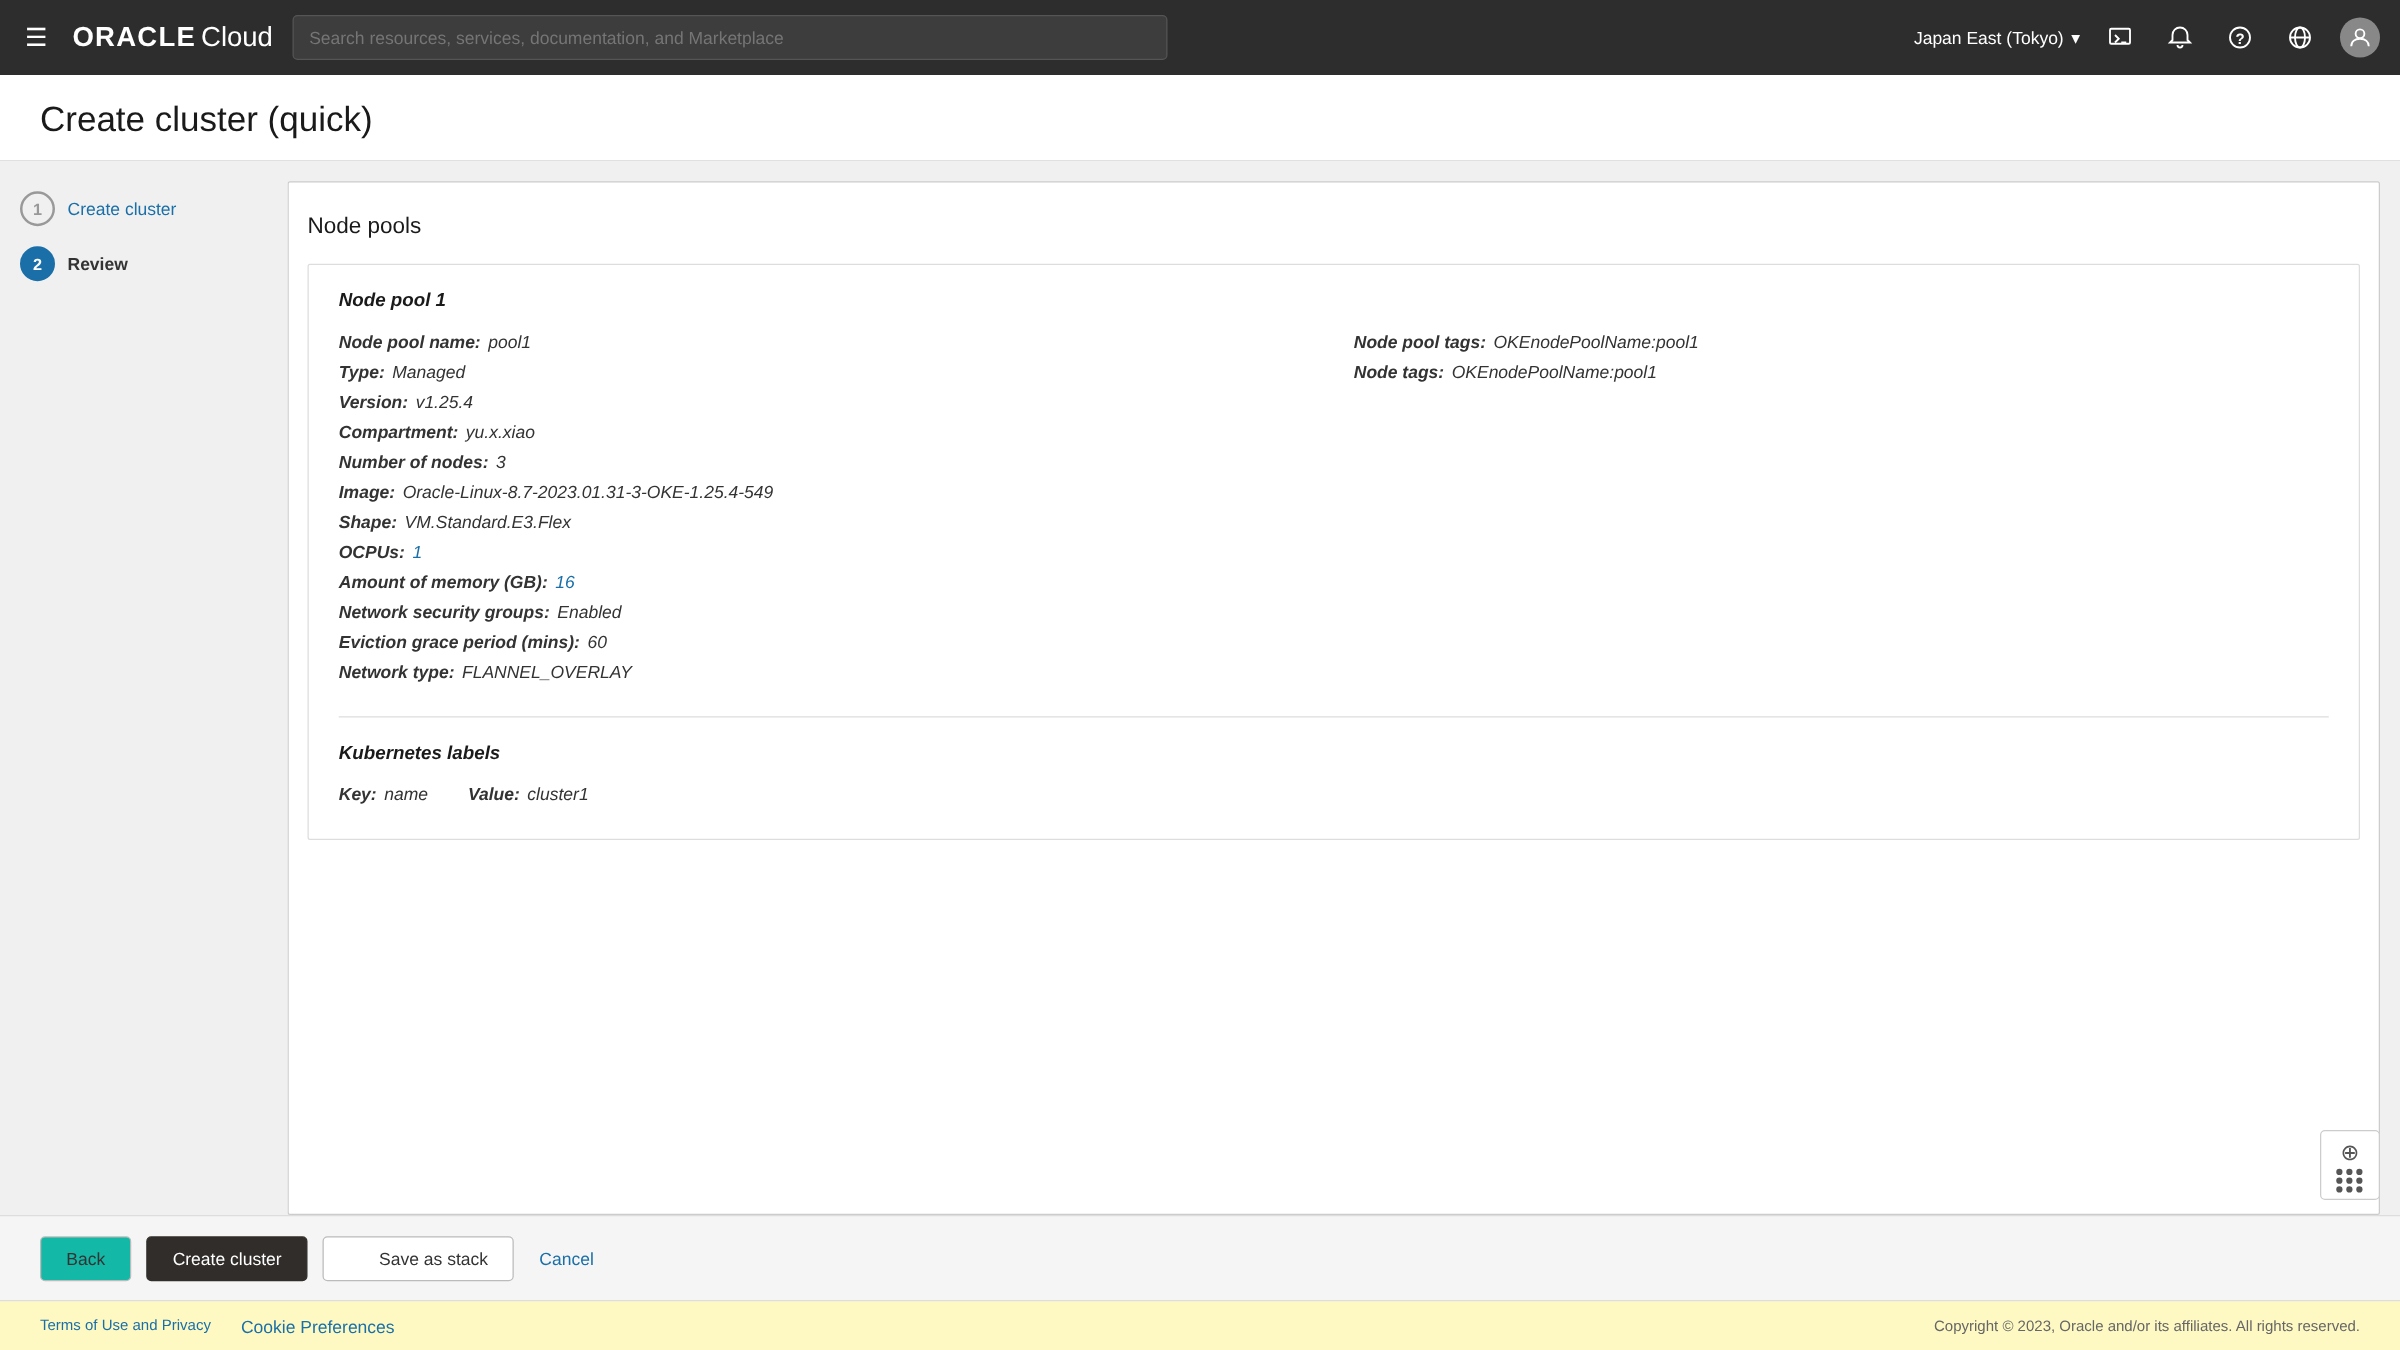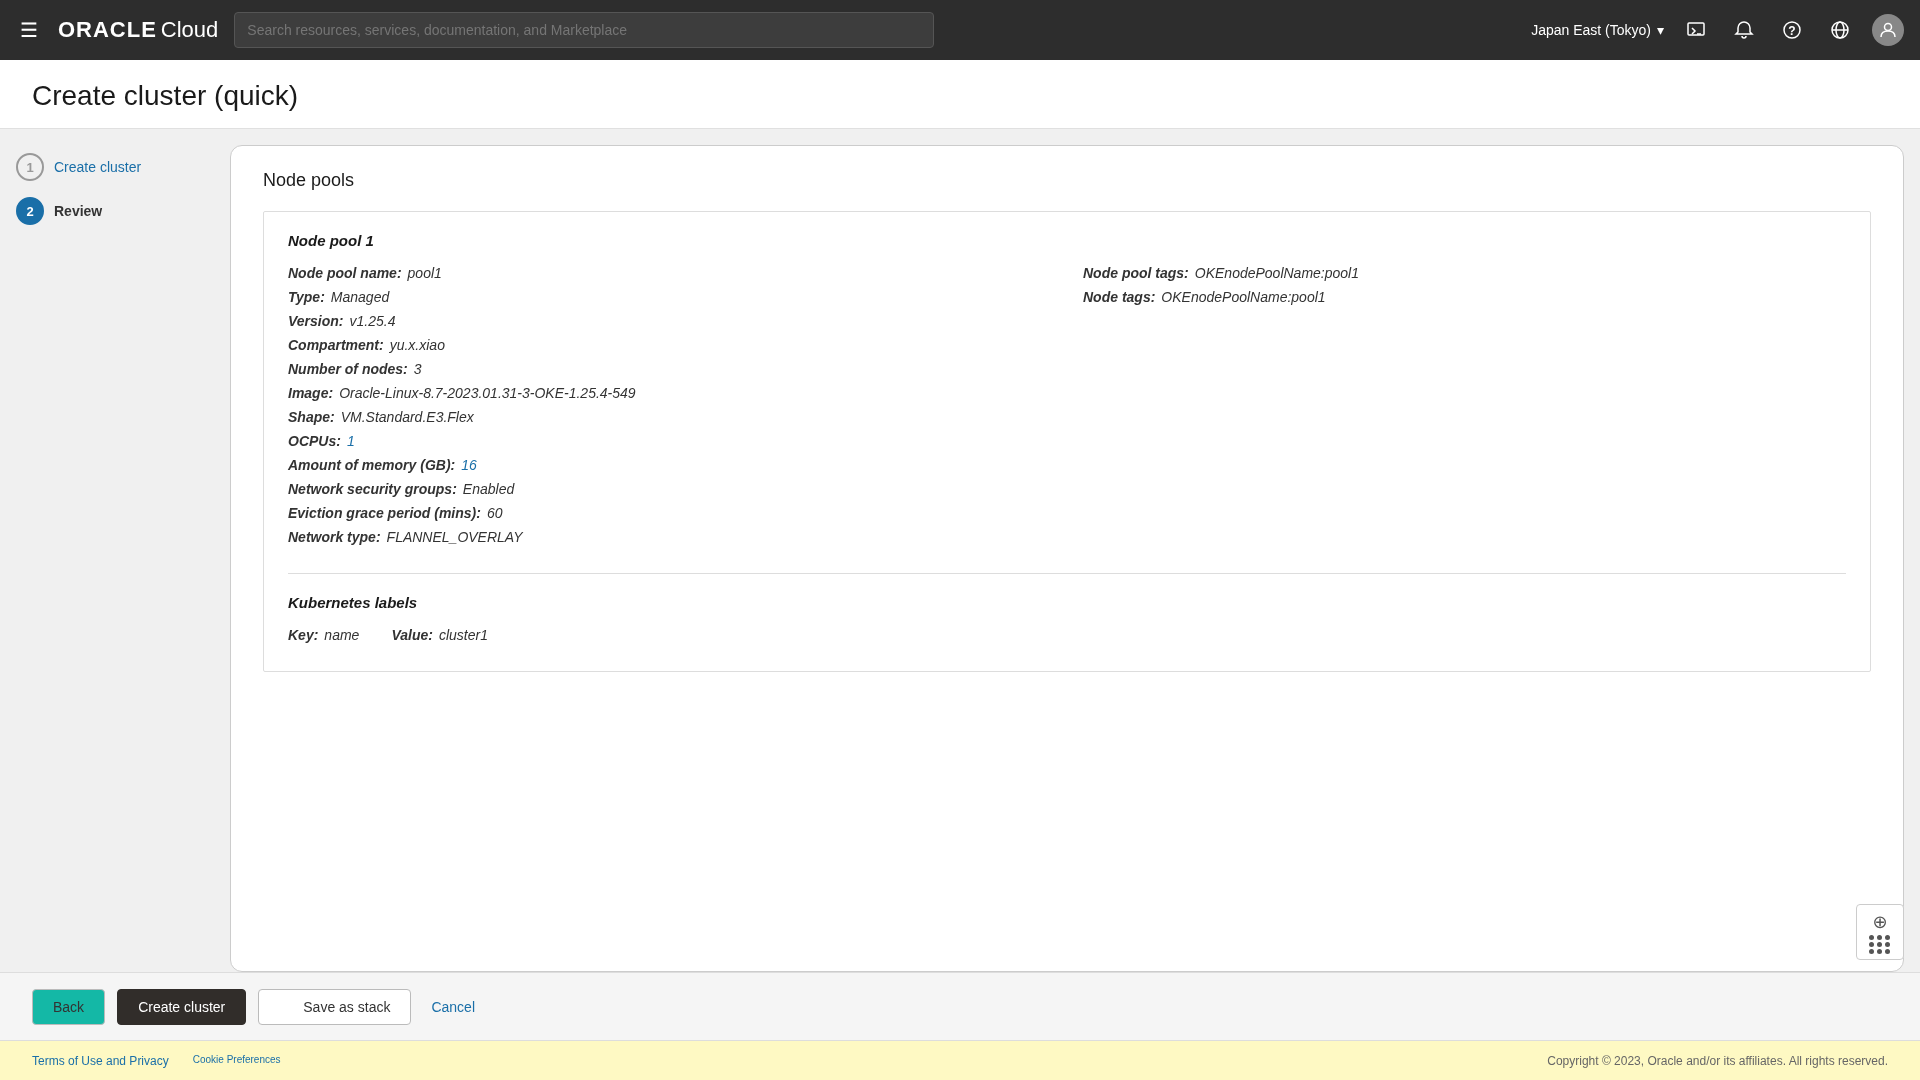--- a/index.html
+++ b/index.html
@@ -153,23 +153,23 @@
       font-size: 14px;
       font-weight: 600;
     }
 
     
     .content-panel {
       flex: 1;
       margin: 16px 16px 0 0;
       background: #fff;
       border: 1px solid #ccc;
-      border-radius: 12px;
+      border-radius: 2px;
       overflow-y: auto;
-      padding: 24px 32px;
+      padding: 24px 15px;
     }
 
     .section-title {
       font-size: 18px;
       font-weight: 400;
       color: #1a1a1a;
       margin-bottom: 20px;
     }
 
     .node-pool-section {
@@ -497,21 +497,21 @@
 <div class="bottom-bar">
   <button class="btn btn-secondary">Back</button>
   <button class="btn btn-primary">Create cluster</button>
   <button class="btn btn-outline">Save as stack</button>
   <button class="btn-link">Cancel</button>
 </div>
 
 <div class="footer">
   <div class="footer-links">
     <a href="#" style="color:#1a6fa8;text-decoration:none;font-size:12px;">Terms of Use and Privacy</a>
-    <a href="#" style="color:#1a6fa8;text-decoration:none;font-size:10px;">Cookie Preferences</a>
+    <a href="#" style="color:#1a6fa8;text-decoration:none;font-size:14px;">Cookie Preferences</a>
   </div>
   <span>Copyright © 2023, Oracle and/or its affiliates. All rights reserved.</span>
 </div>
 
 <div class="help-widget">
   <div style="font-size:18px; color:#555;">⊕</div>
   <div class="help-widget-dots">
     <div class="help-dot"></div>
       <div class="help-dot"></div>
       <div class="help-dot"></div>

